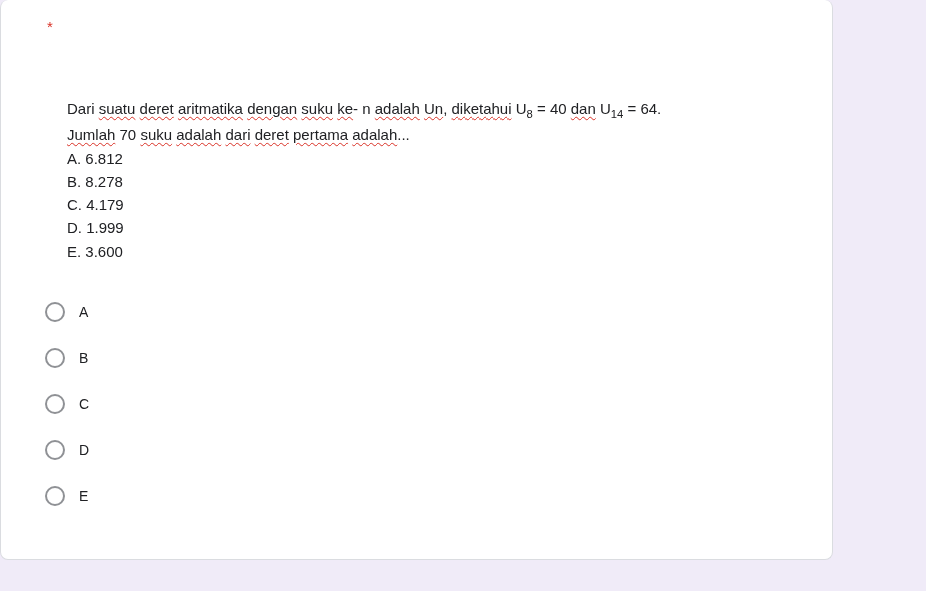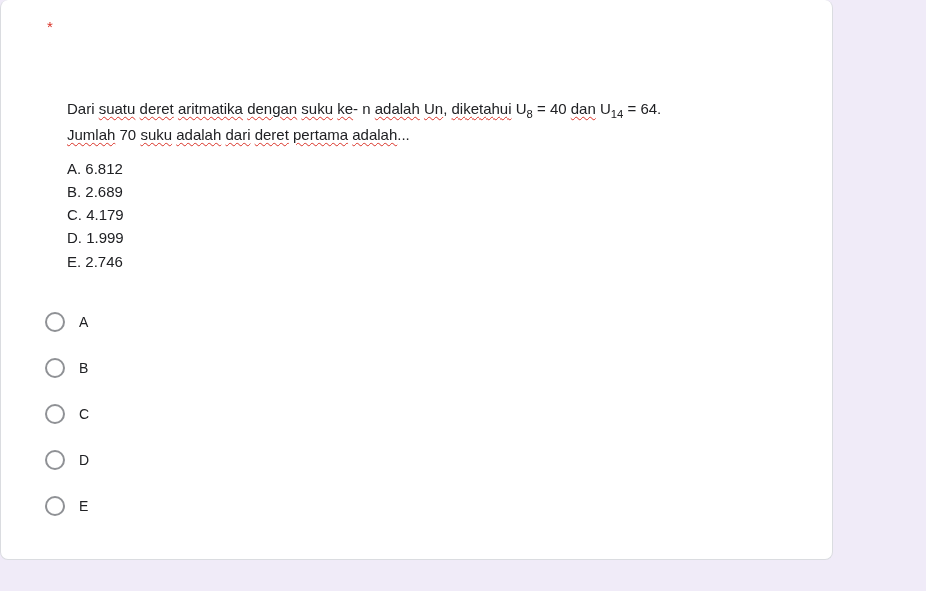--- a/index.html
+++ b/index.html
@@ -40,21 +40,21 @@
     line-height: 1.55;
   }
   .spellwave {
     text-decoration-line: underline;
     text-decoration-style: wavy;
     text-decoration-color: #d93025;
     text-decoration-thickness: 1px;
     text-underline-offset: 2px;
   }
   .answers {
-    margin-top: 10px;
+    margin-top: 0;
   }
   .answers .row {
     line-height: 1.55;
   }
   .options {
     margin-top: 26px;
     margin-left: 20px;
   }
   .option {
     display: flex;
@@ -83,24 +83,24 @@
 
 <div class="card-wrap">
   <div class="card">
     <span class="required">*</span>
 
     <div class="question-body">
       <div id="line1"><span>Dari </span><span class="spellwave">suatu</span><span> </span><span class="spellwave">deret</span><span> </span><span class="spellwave">aritmatika</span><span> </span><span class="spellwave">dengan</span><span> </span><span class="spellwave">suku</span><span> </span><span class="spellwave">ke</span><span>- n </span><span class="spellwave">adalah</span><span> </span><span class="spellwave">Un</span><span>, </span><span class="spellwave">diketahui</span><span> U</span><sub>8</sub><span> = 40 </span><span class="spellwave">dan</span><span> U</span><sub>14</sub><span> = 64.</span></div>
       <div id="line2"><span class="spellwave">Jumlah</span><span> 70 </span><span class="spellwave">suku</span><span> </span><span class="spellwave">adalah</span><span> </span><span class="spellwave">dari</span><span> </span><span class="spellwave">deret</span><span> </span><span class="spellwave">pertama</span><span> </span><span class="spellwave">adalah</span><span>...</span></div>
       <div class="answers" id="answers">
           <div class="row">A.  6.812</div>
-          <div class="row">B.  2.689</div>
+          <div class="row">B.  8.278</div>
           <div class="row">C.  4.179</div>
           <div class="row">D.  1.999</div>
-          <div class="row">E.  2.746</div>
+          <div class="row">E.  3.600</div>
         </div>
     </div>
 
     <div class="options" id="options">
         <div class="option">
           <span class="radio"></span>
           <span class="opt-label">A</span>
         </div>
         <div class="option">
           <span class="radio"></span>

